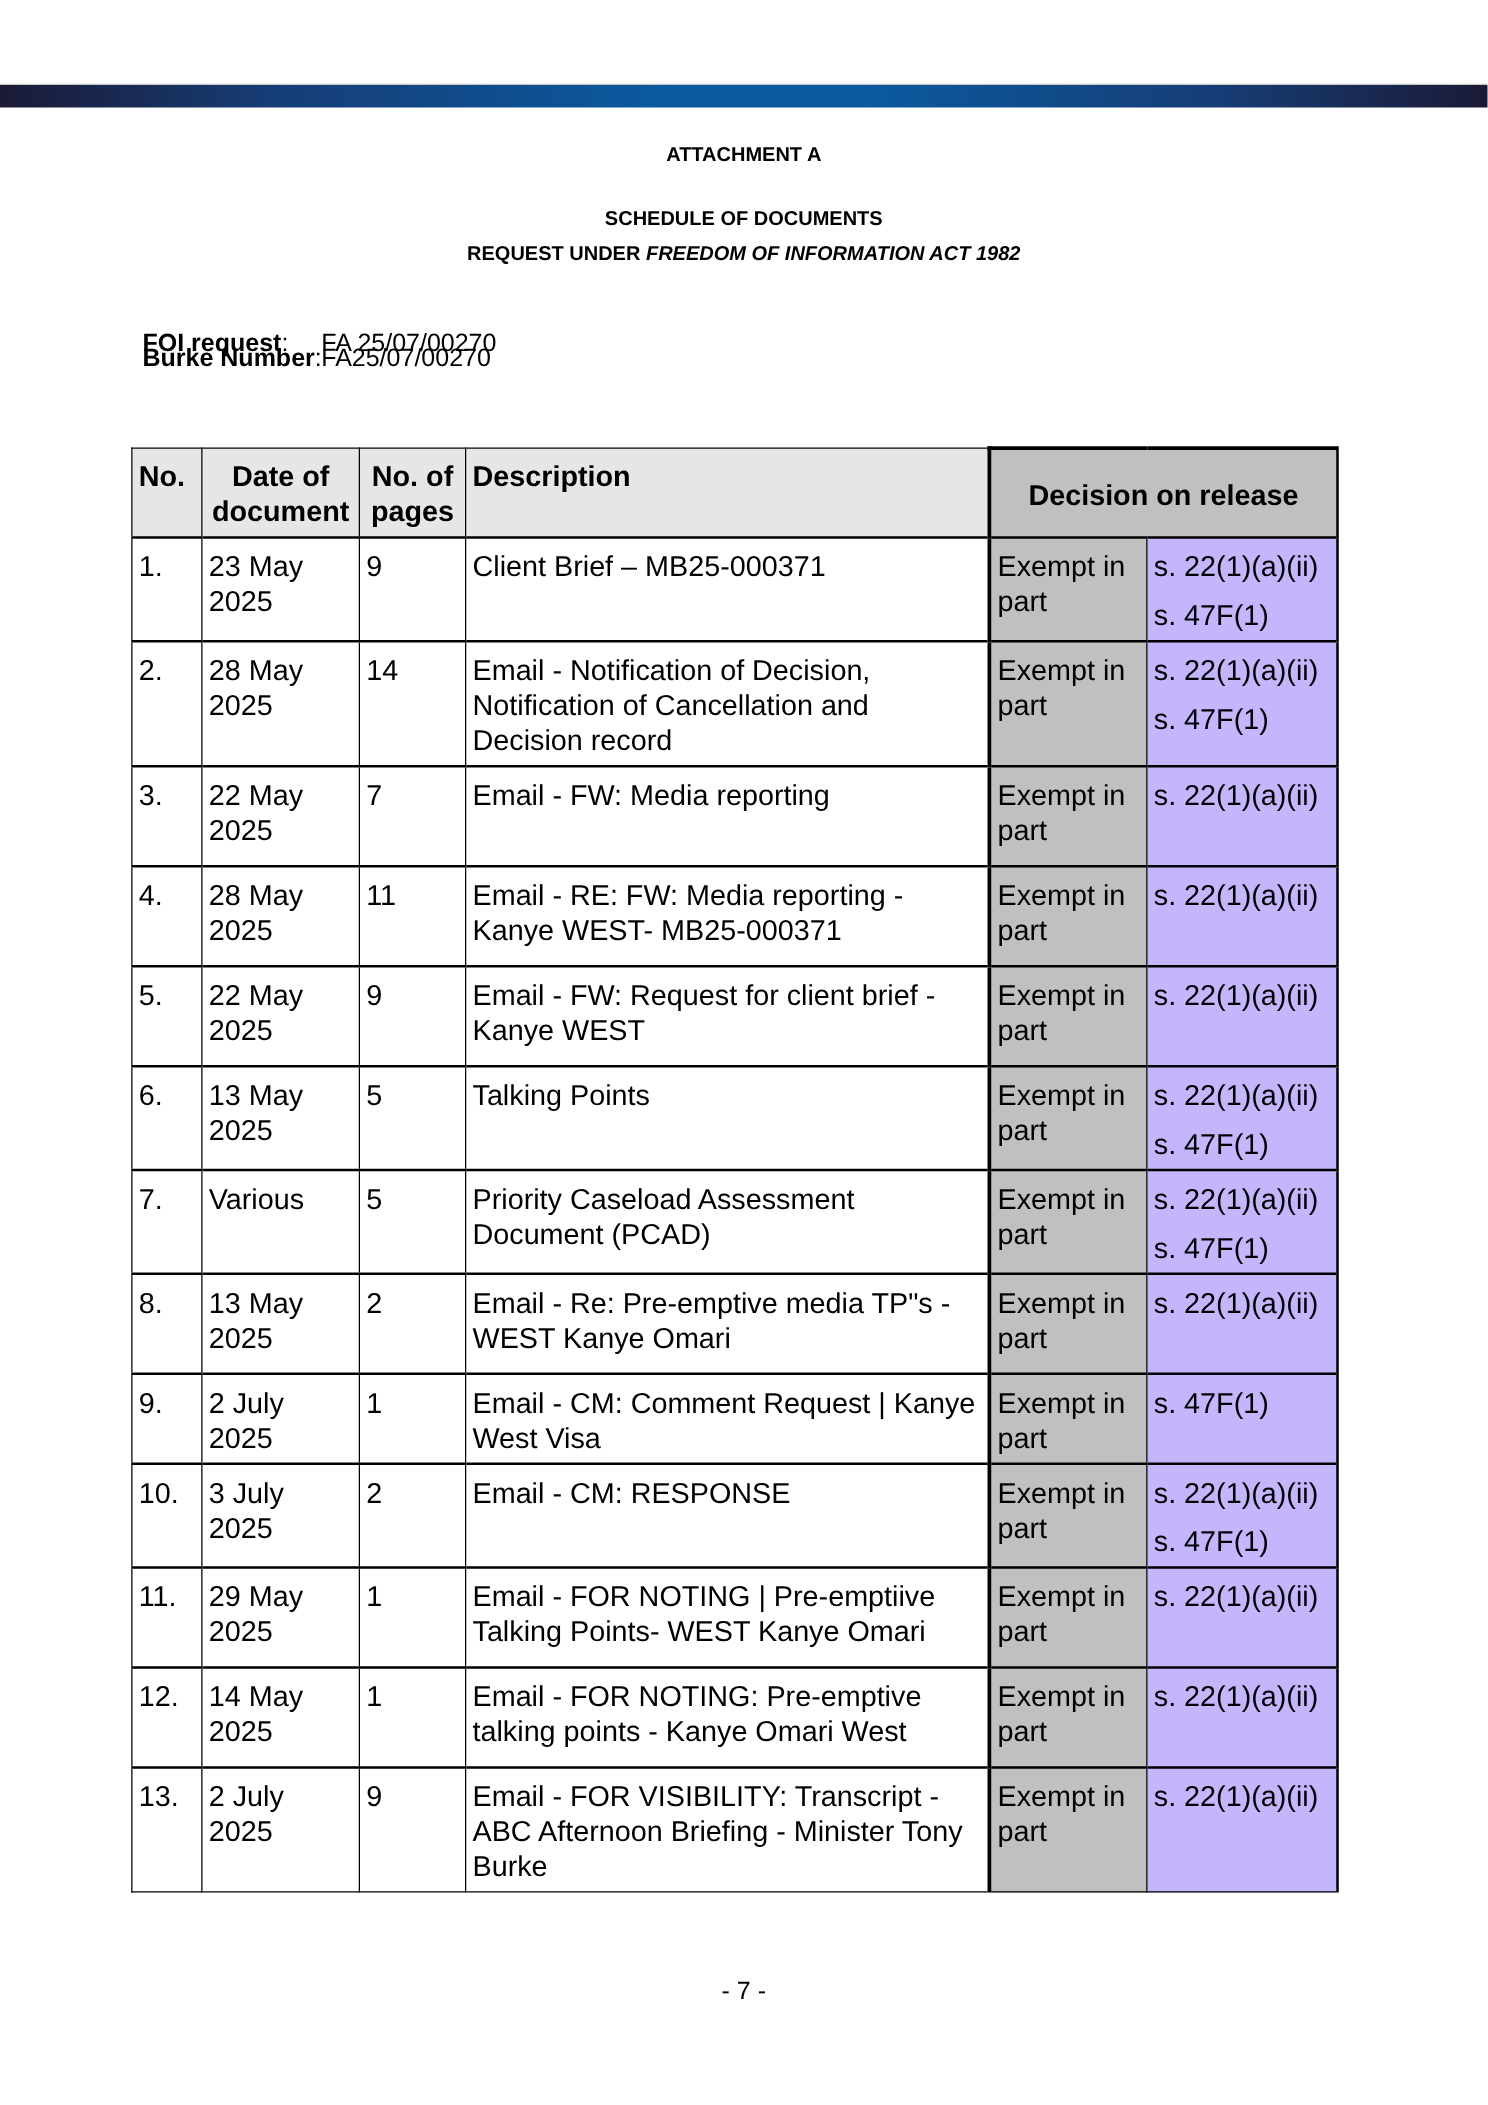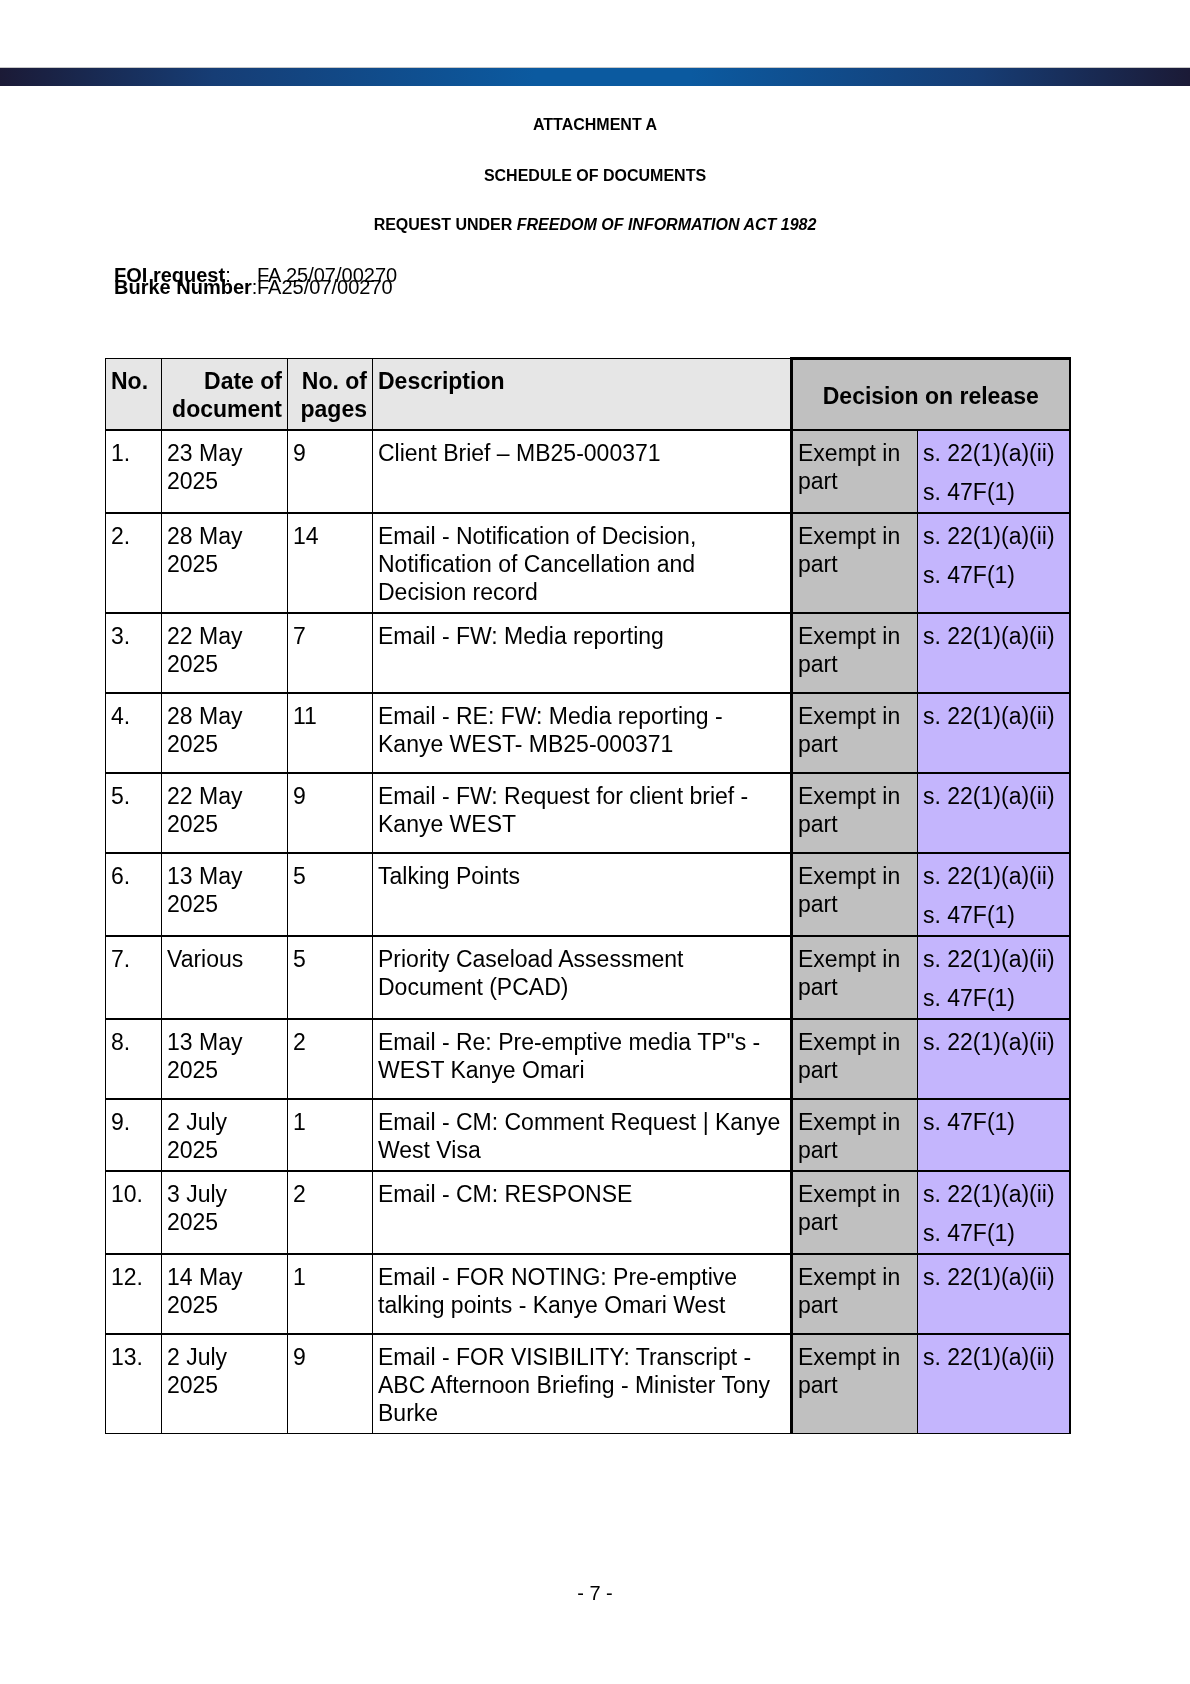--- a/index.html
+++ b/index.html
@@ -11,42 +11,42 @@
     position: absolute; left: 0; top: 67px; width: 1190px; height: 18px;
     background: linear-gradient(90deg, #1b1a36 0%, #163d75 18%, #0b5aa0 45%, #0b5aa0 58%, #163d75 82%, #1b1a36 100%);
     border-top: 1px solid #c8c8c8;
   }
   .title {
     position: absolute; left: 0; width: 1190px; text-align: center;
     font-weight: bold; font-size: 16px;
   }
   .t1 { top: 116px; }
   .t2 { top: 167px; }
-  .t3 { top: 195px; margin-top: 21px; }
+  .t3 { top: 195px; }
   .t3 i { font-style: italic; }
   .meta { position: absolute; left: 114px; font-size: 20px; }
   .meta b { font-weight: bold; }
   .m1 { top: 264px; }
   .m2 { top: 276px; }
   .meta .v { position: absolute; left: 143px; white-space: nowrap; }
 
   table.schedule {
     position: absolute; left: 105px; top: 357px; width: 964px;
     border-collapse: collapse; table-layout: fixed; font-size: 23px;
   }
   table.schedule td, table.schedule th {
     border: 1.5px solid #000; vertical-align: top; padding: 8px 5px 6px 5px;
     line-height: 28px; font-weight: normal; text-align: left;
   }
   table.schedule th { background: #e6e6e6; font-weight: bold; height: 54px; }
   table.schedule th.decision {
     background: #c0c0c0; text-align: center; vertical-align: middle;
     border-left: 3px solid #000; border-top: 3px solid #000; border-right: 2.5px solid #000;
   }
-  table.schedule th.center { text-align: right; }
+  table.schedule th.center { text-align: center; }
   td.center { text-align: center; }
   td.exempt { background: #c0c0c0; border-left: 3px solid #000 !important; }
   td.grounds { background: #c4b5fd; border-right: 2.5px solid #000 !important; }
   tr.row td { border-top: 2.5px solid #000; }
   .ground { display: block; }
   .ground + .ground { margin-top: 11px; line-height: 28px; }
   .footer {
     position: absolute; top: 1582px; left: 0; width: 1190px; text-align: center; font-size: 20px;
   }
 </style>
@@ -180,20 +180,30 @@
         <td class="center">3 July 2025</td>
         <td class="center">2</td>
         <td>Email - CM: RESPONSE</td>
         <td class="exempt">Exempt in part</td>
         <td class="grounds">
           <span class="ground">s. 22(1)(a)(ii)</span>
           <span class="ground">s. 47F(1)</span>
         </td>
       </tr>
       <tr class="row" style="height: 80px;">
+        <td>11.</td>
+        <td class="center">29 May 2025</td>
+        <td class="center">1</td>
+        <td>Email - FOR NOTING | Pre-emptiive Talking Points- WEST Kanye Omari</td>
+        <td class="exempt">Exempt in part</td>
+        <td class="grounds">
+          <span class="ground">s. 22(1)(a)(ii)</span>
+        </td>
+      </tr>
+      <tr class="row" style="height: 80px;">
         <td>12.</td>
         <td class="center">14 May 2025</td>
         <td class="center">1</td>
         <td>Email - FOR NOTING: Pre-emptive talking points - Kanye Omari West</td>
         <td class="exempt">Exempt in part</td>
         <td class="grounds">
           <span class="ground">s. 22(1)(a)(ii)</span>
         </td>
       </tr>
       <tr class="row" style="height: 96px;">

